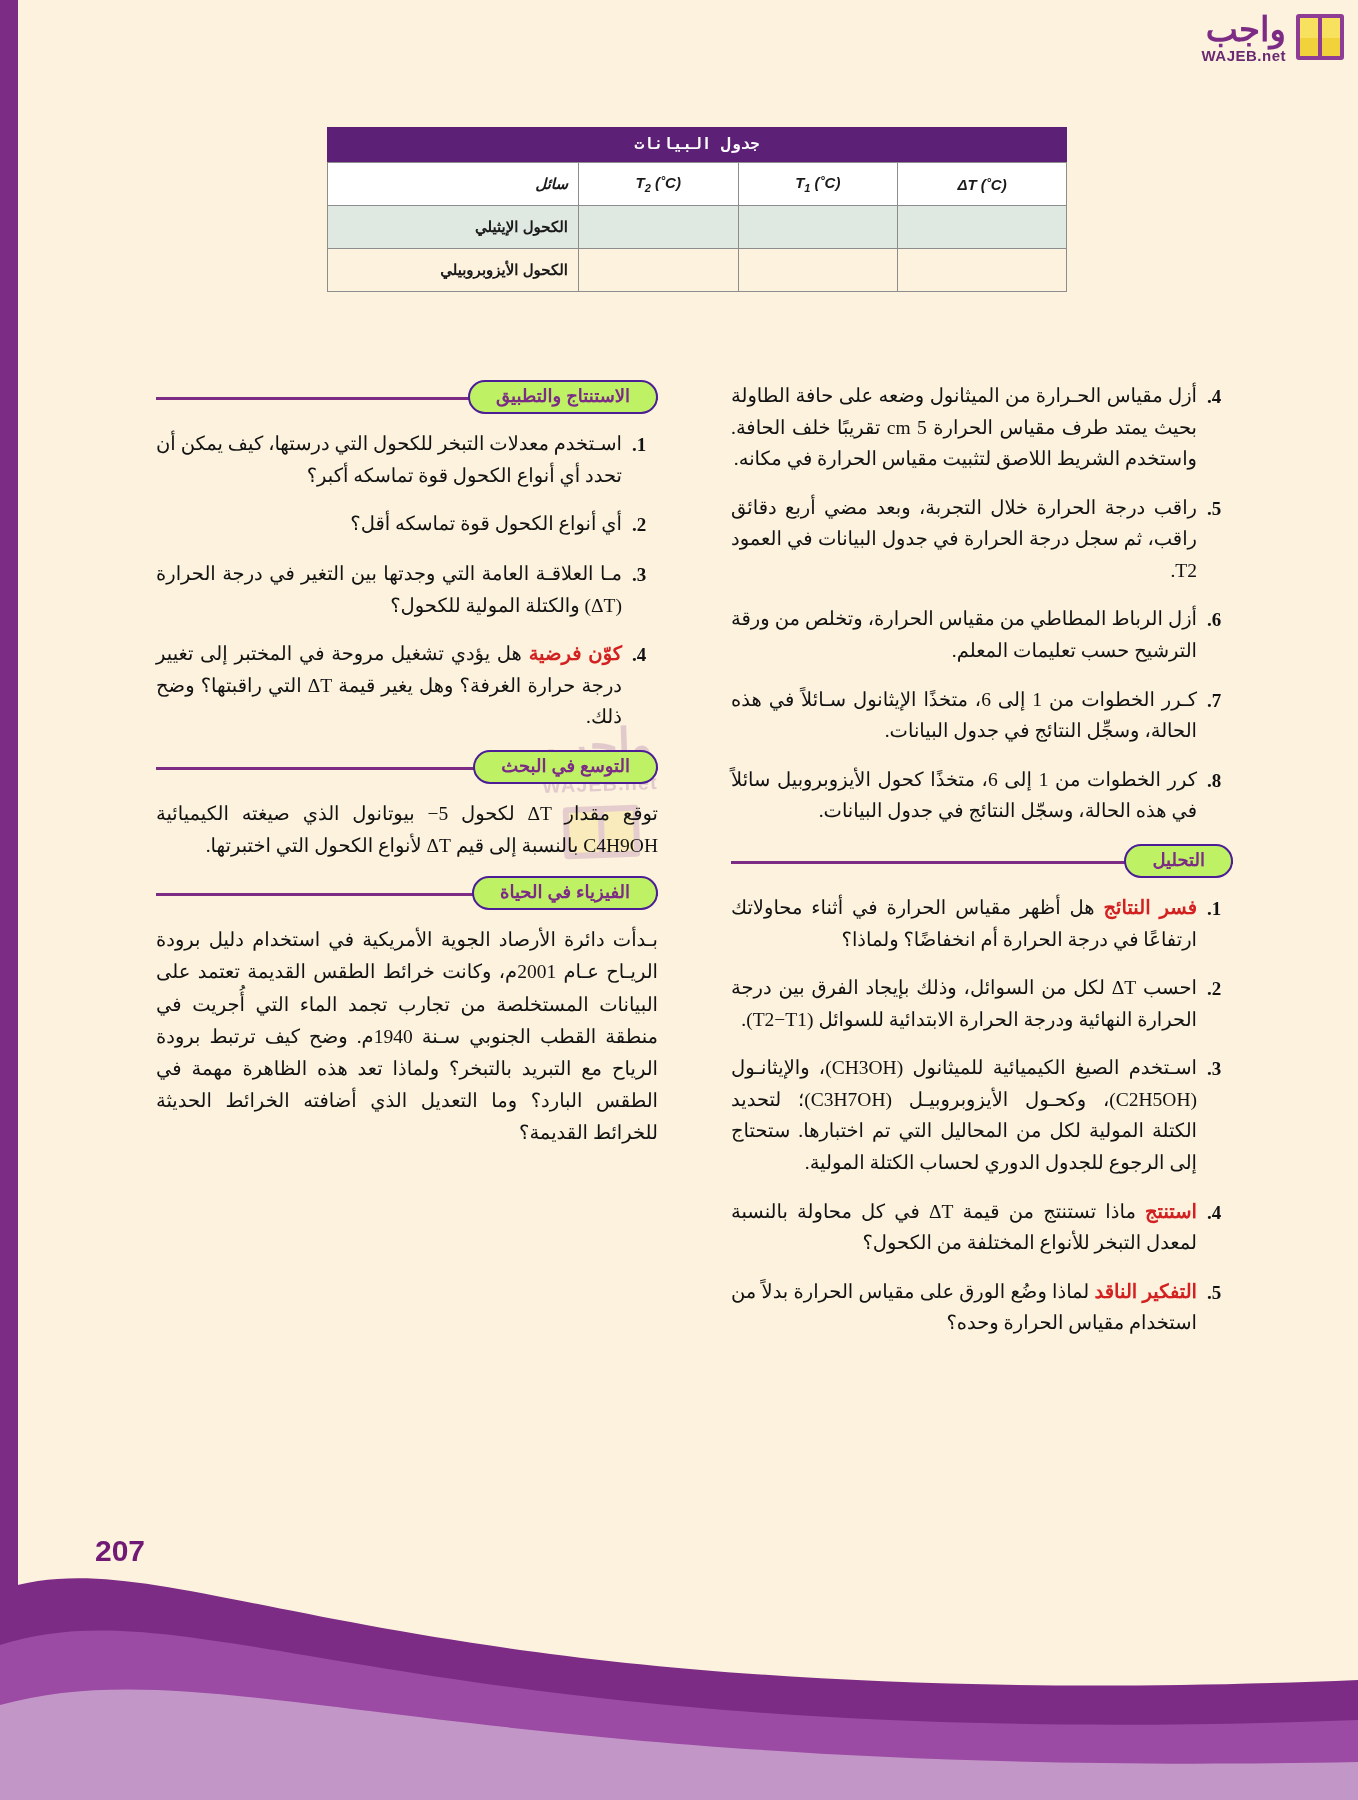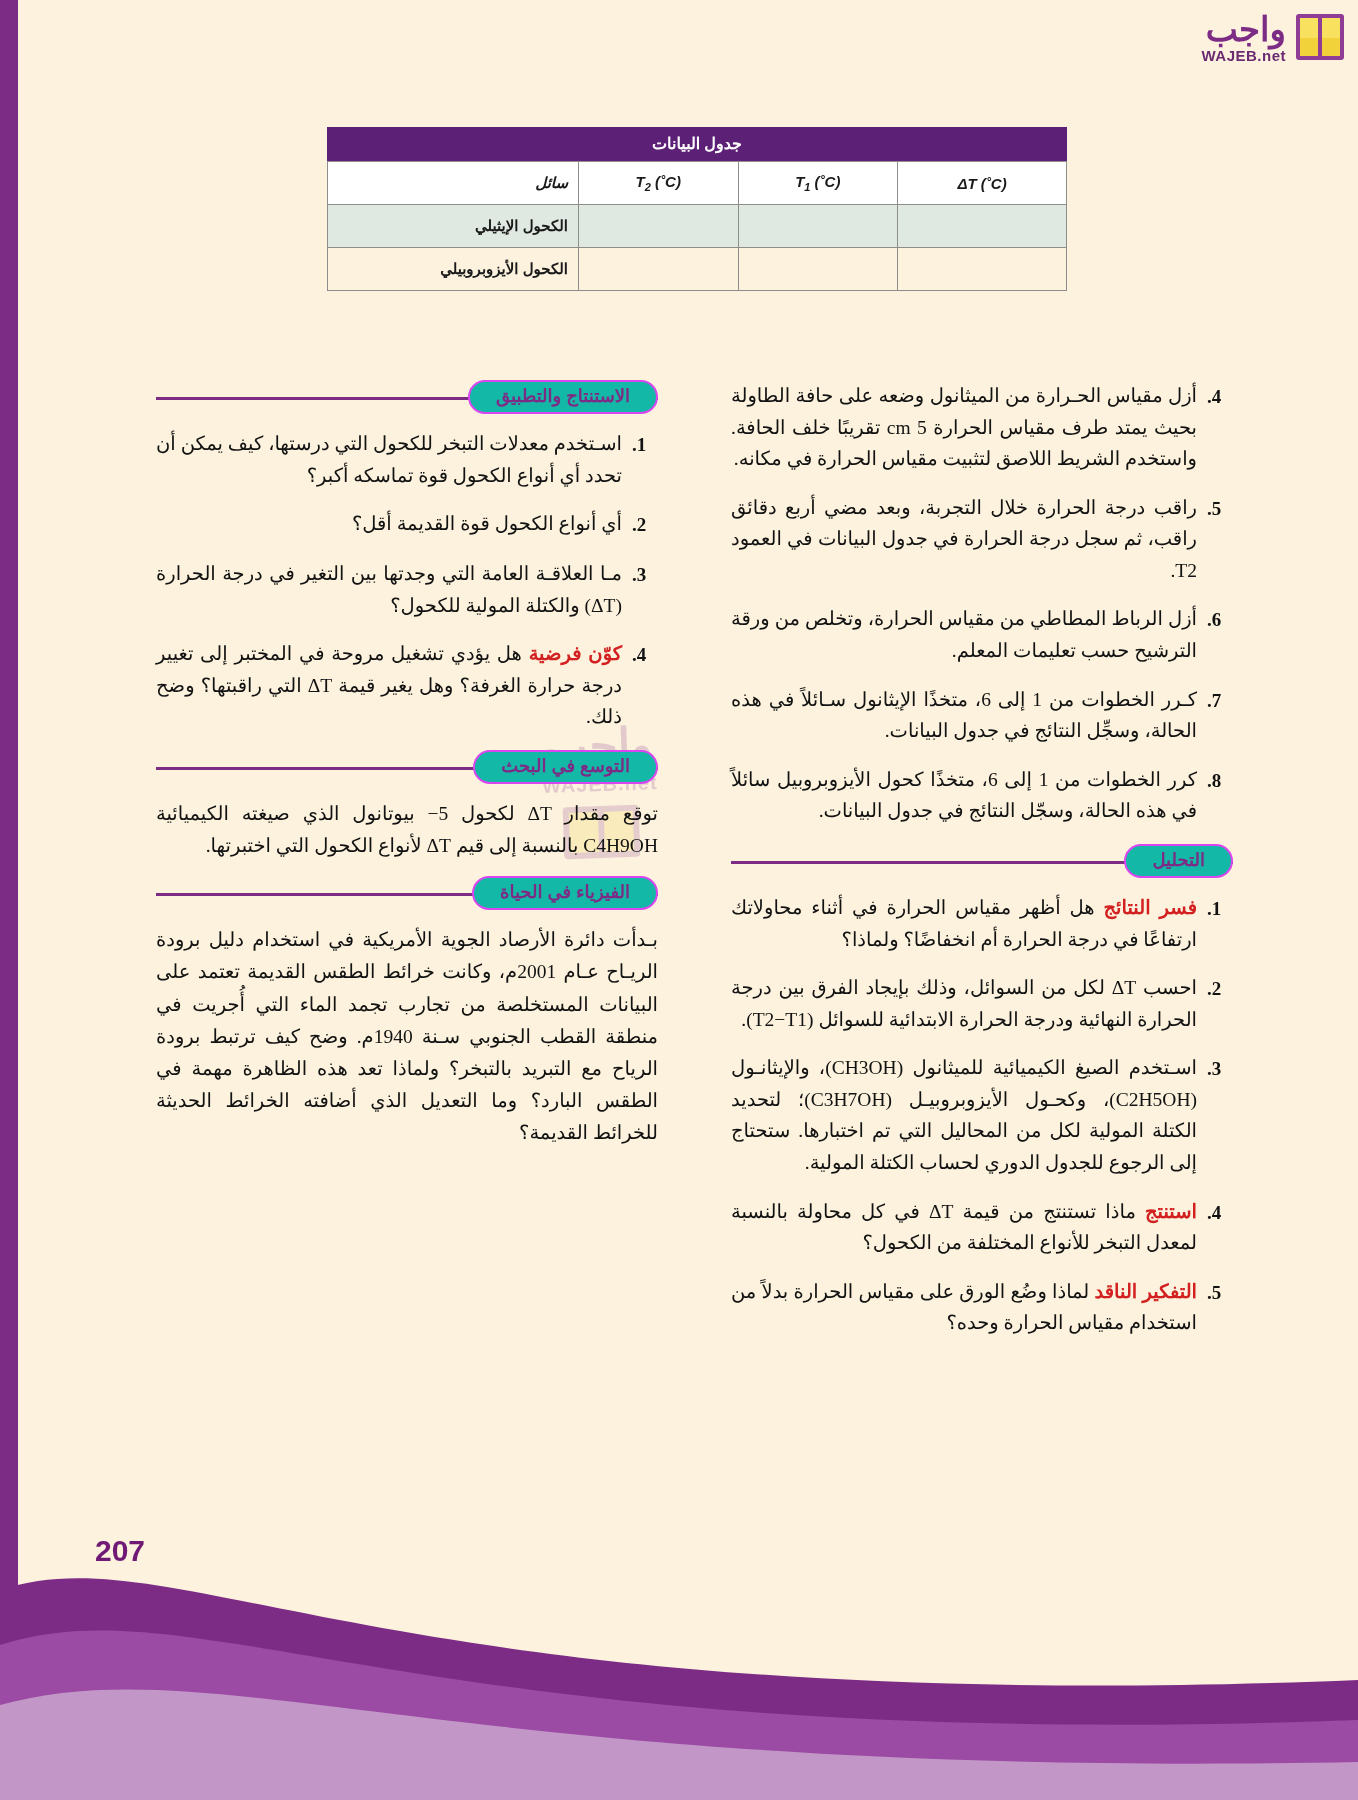--- a/index.html
+++ b/index.html
@@ -121,21 +121,21 @@
     direction: rtl;
     font-family: "Liberation Sans", sans-serif;
   }
   table.data-table caption {
     background: #5c2076;
     color: #fff;
     font-size: 16px;
     font-weight: bold;
     padding: 7px 0 8px;
     caption-side: top;
-    font-family: Liberation Serif, serif;
+    font-family: Liberation Mono, monospace;
   }
   table.data-table th,
   table.data-table td {
     border: 1px solid #8d8d8d;
     height: 42px;
     font-size: 15px;
     font-weight: bold;
     color: #1a1a1a;
     text-align: center;
     padding: 0 10px;
@@ -168,22 +168,22 @@
 
   .section-banner {
     position: relative;
     height: 34px;
     margin: 0 0 14px 0;
     display: flex;
     align-items: center;
     justify-content: flex-start;
   }
   .banner-pill {
-    background: #14b8a6;
-    border: 2px solid #d946ef;
+    background: #bef264;
+    border: 2px solid #4c1d95;
     border-radius: 18px;
     color: #7d2c86;
     font-family: "Liberation Sans", sans-serif;
     font-size: 18px;
     font-weight: bold;
     padding: 3px 26px 5px;
     position: relative;
     z-index: 2;
     white-space: nowrap;
   }
@@ -376,21 +376,21 @@
     <div class="banner-pill">الاستنتاج والتطبيق</div>
   </div>
 
   <ol class="steps">
     <li>
       <span class="num">1.</span>
       <span class="txt">اسـتخدم معدلات التبخر للكحول التي درستها، كيف يمكن أن تحدد أي أنواع الكحول قوة تماسكه أكبر؟</span>
     </li>
     <li>
       <span class="num">2.</span>
-      <span class="txt">أي أنواع الكحول قوة القديمة أقل؟</span>
+      <span class="txt">أي أنواع الكحول قوة تماسكه أقل؟</span>
     </li>
     <li>
       <span class="num">3.</span>
       <span class="txt">مـا العلاقـة العامة التي وجدتها بين التغير في درجة الحرارة (ΔT) والكتلة المولية للكحول؟</span>
     </li>
     <li>
       <span class="num">4.</span>
       <span class="txt"><span class="kw-red">كوّن فرضية</span> <span>هل يؤدي تشغيل مروحة في المختبر إلى تغيير درجة حرارة الغرفة؟ وهل يغير قيمة ΔT التي راقبتها؟ وضح ذلك.</span></span>
     </li>
   </ol>

